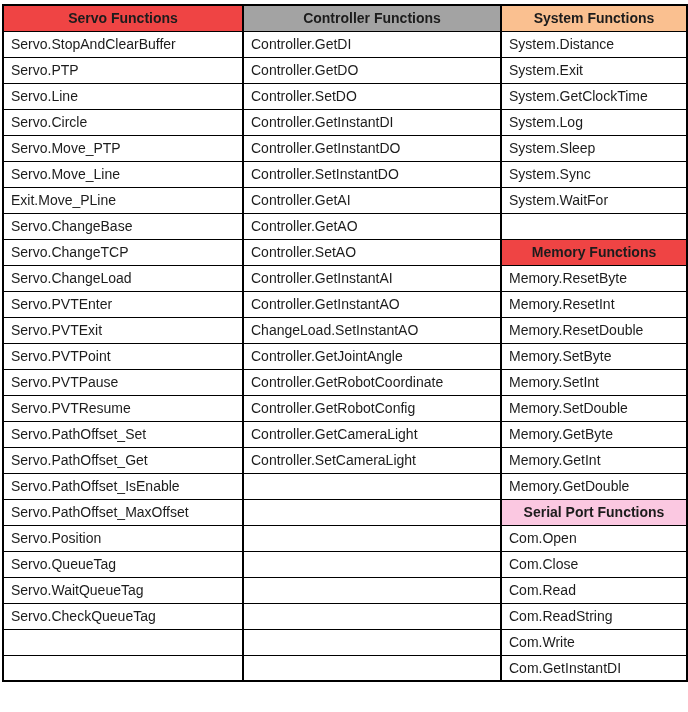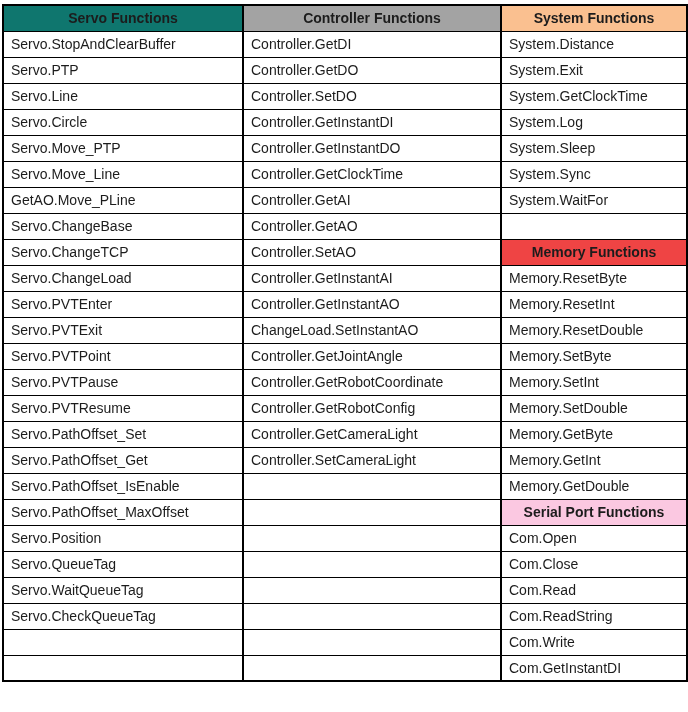--- a/index.html
+++ b/index.html
@@ -49,21 +49,21 @@
 
 <div class="page">
   <table class="func-table">
     <colgroup>
       <col style="width:240px">
       <col style="width:258px">
       <col style="width:186px">
     </colgroup>
     <tbody id="grid-body">
         <tr>
-          <td class="hdr" style="background: #0f766e; text-align: center;">Servo Functions</td>
+          <td class="hdr" style="background: #ef4444; text-align: center;">Servo Functions</td>
           <td class="hdr" style="background: #a3a3a3;">Controller Functions</td>
           <td class="hdr" style="background: rgb(250, 192, 144);">System Functions</td>
         </tr>
         <tr>
           <td class="cell">Servo.StopAndClearBuffer</td>
           <td class="cell">Controller.GetDI</td>
           <td class="cell">System.Distance</td>
         </tr>
         <tr>
           <td class="cell">Servo.PTP</td>
@@ -80,25 +80,25 @@
           <td class="cell">Controller.GetInstantDI</td>
           <td class="cell">System.Log</td>
         </tr>
         <tr>
           <td class="cell">Servo.Move_PTP</td>
           <td class="cell">Controller.GetInstantDO</td>
           <td class="cell">System.Sleep</td>
         </tr>
         <tr>
           <td class="cell">Servo.Move_Line</td>
-          <td class="cell">Controller.GetClockTime</td>
+          <td class="cell">Controller.SetInstantDO</td>
           <td class="cell">System.Sync</td>
         </tr>
         <tr>
-          <td class="cell">GetAO.Move_PLine</td>
+          <td class="cell">Exit.Move_PLine</td>
           <td class="cell">Controller.GetAI</td>
           <td class="cell">System.WaitFor</td>
         </tr>
         <tr>
           <td class="cell">Servo.ChangeBase</td>
           <td class="cell">Controller.GetAO</td>
           <td class="cell"></td>
         </tr>
         <tr>
           <td class="cell">Servo.ChangeTCP</td>

